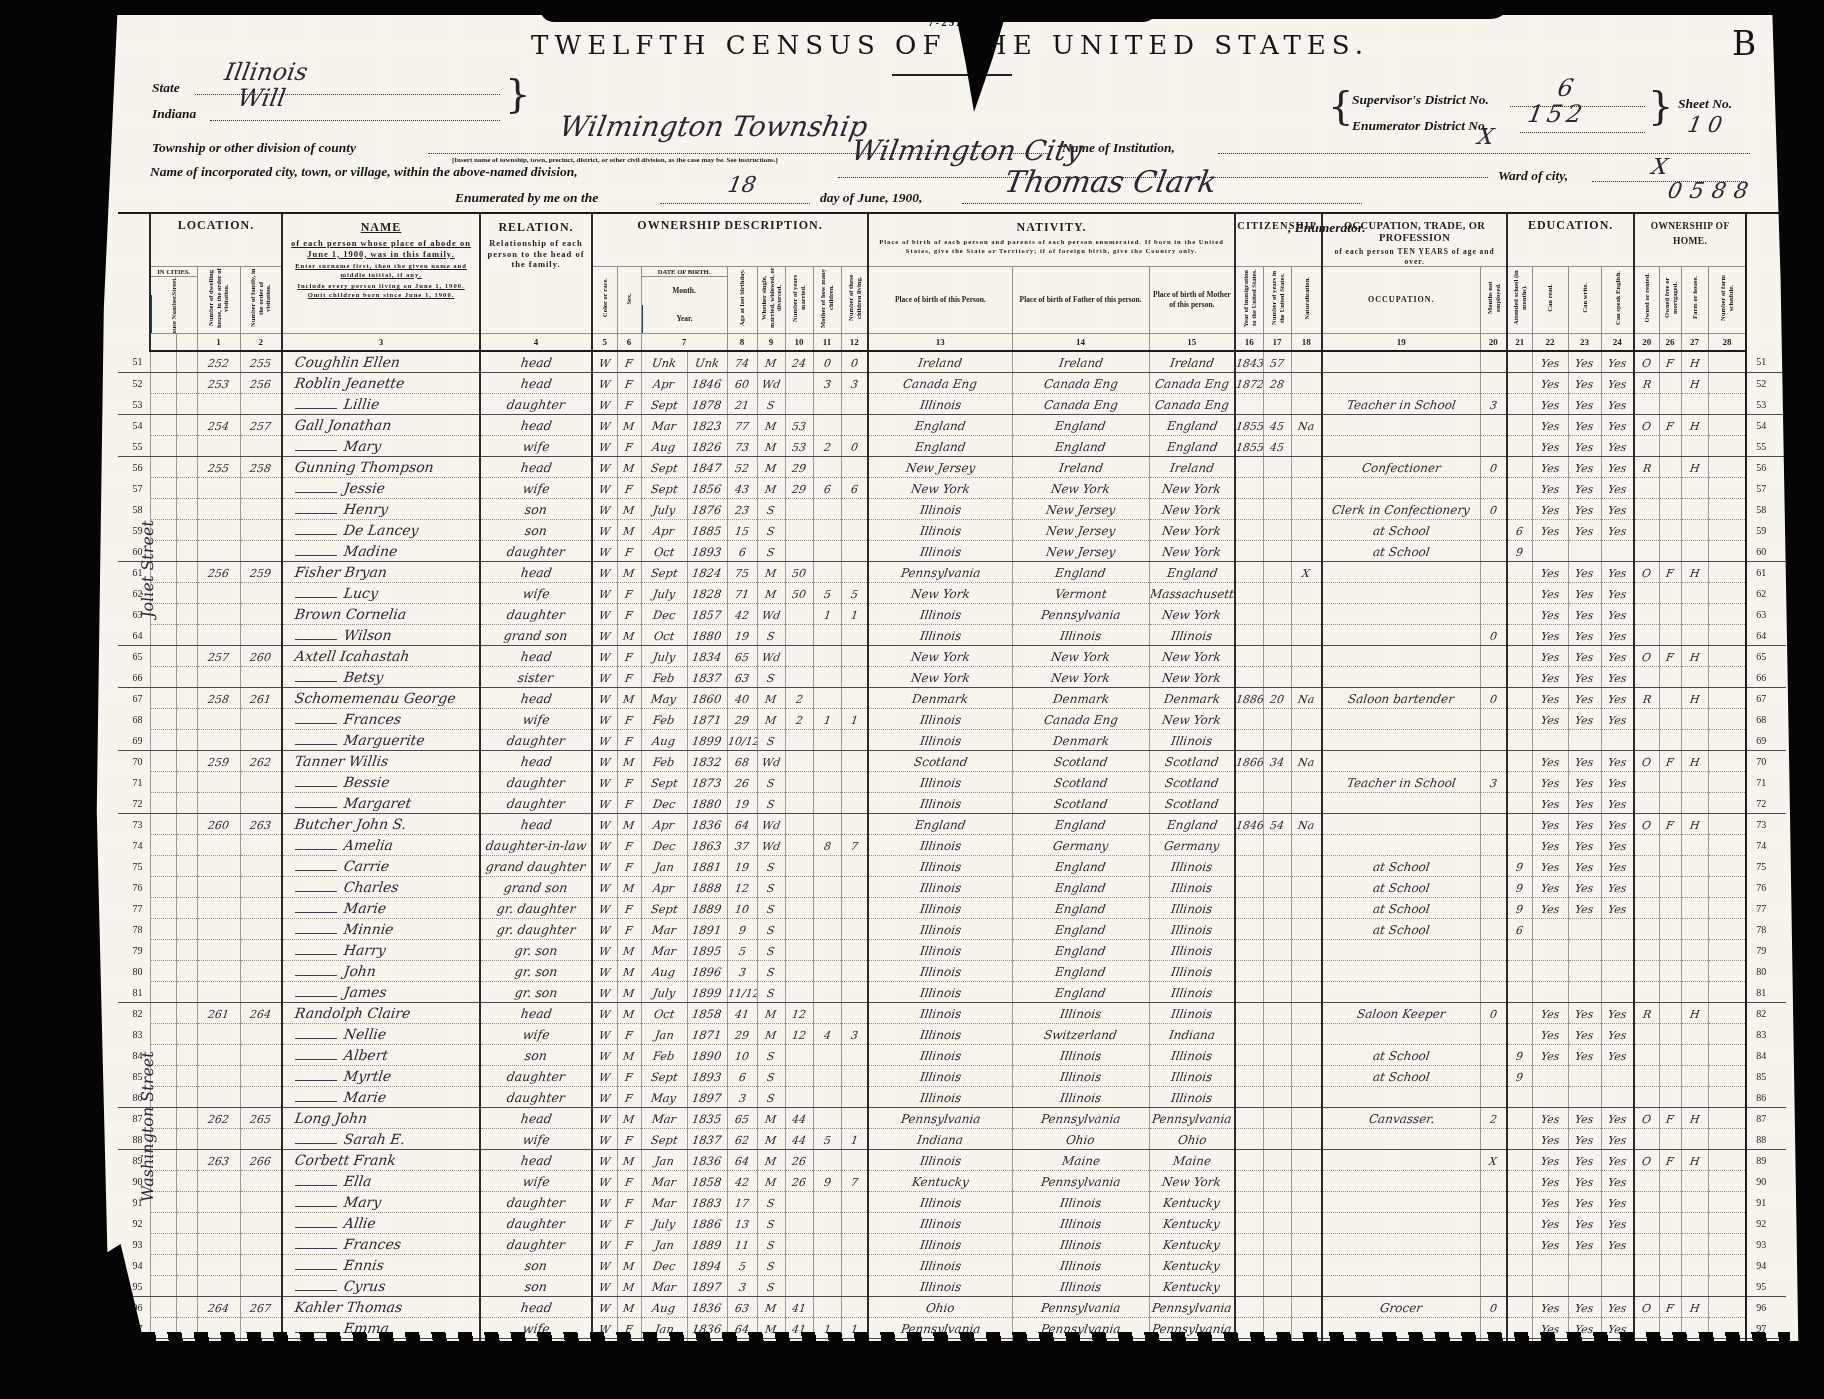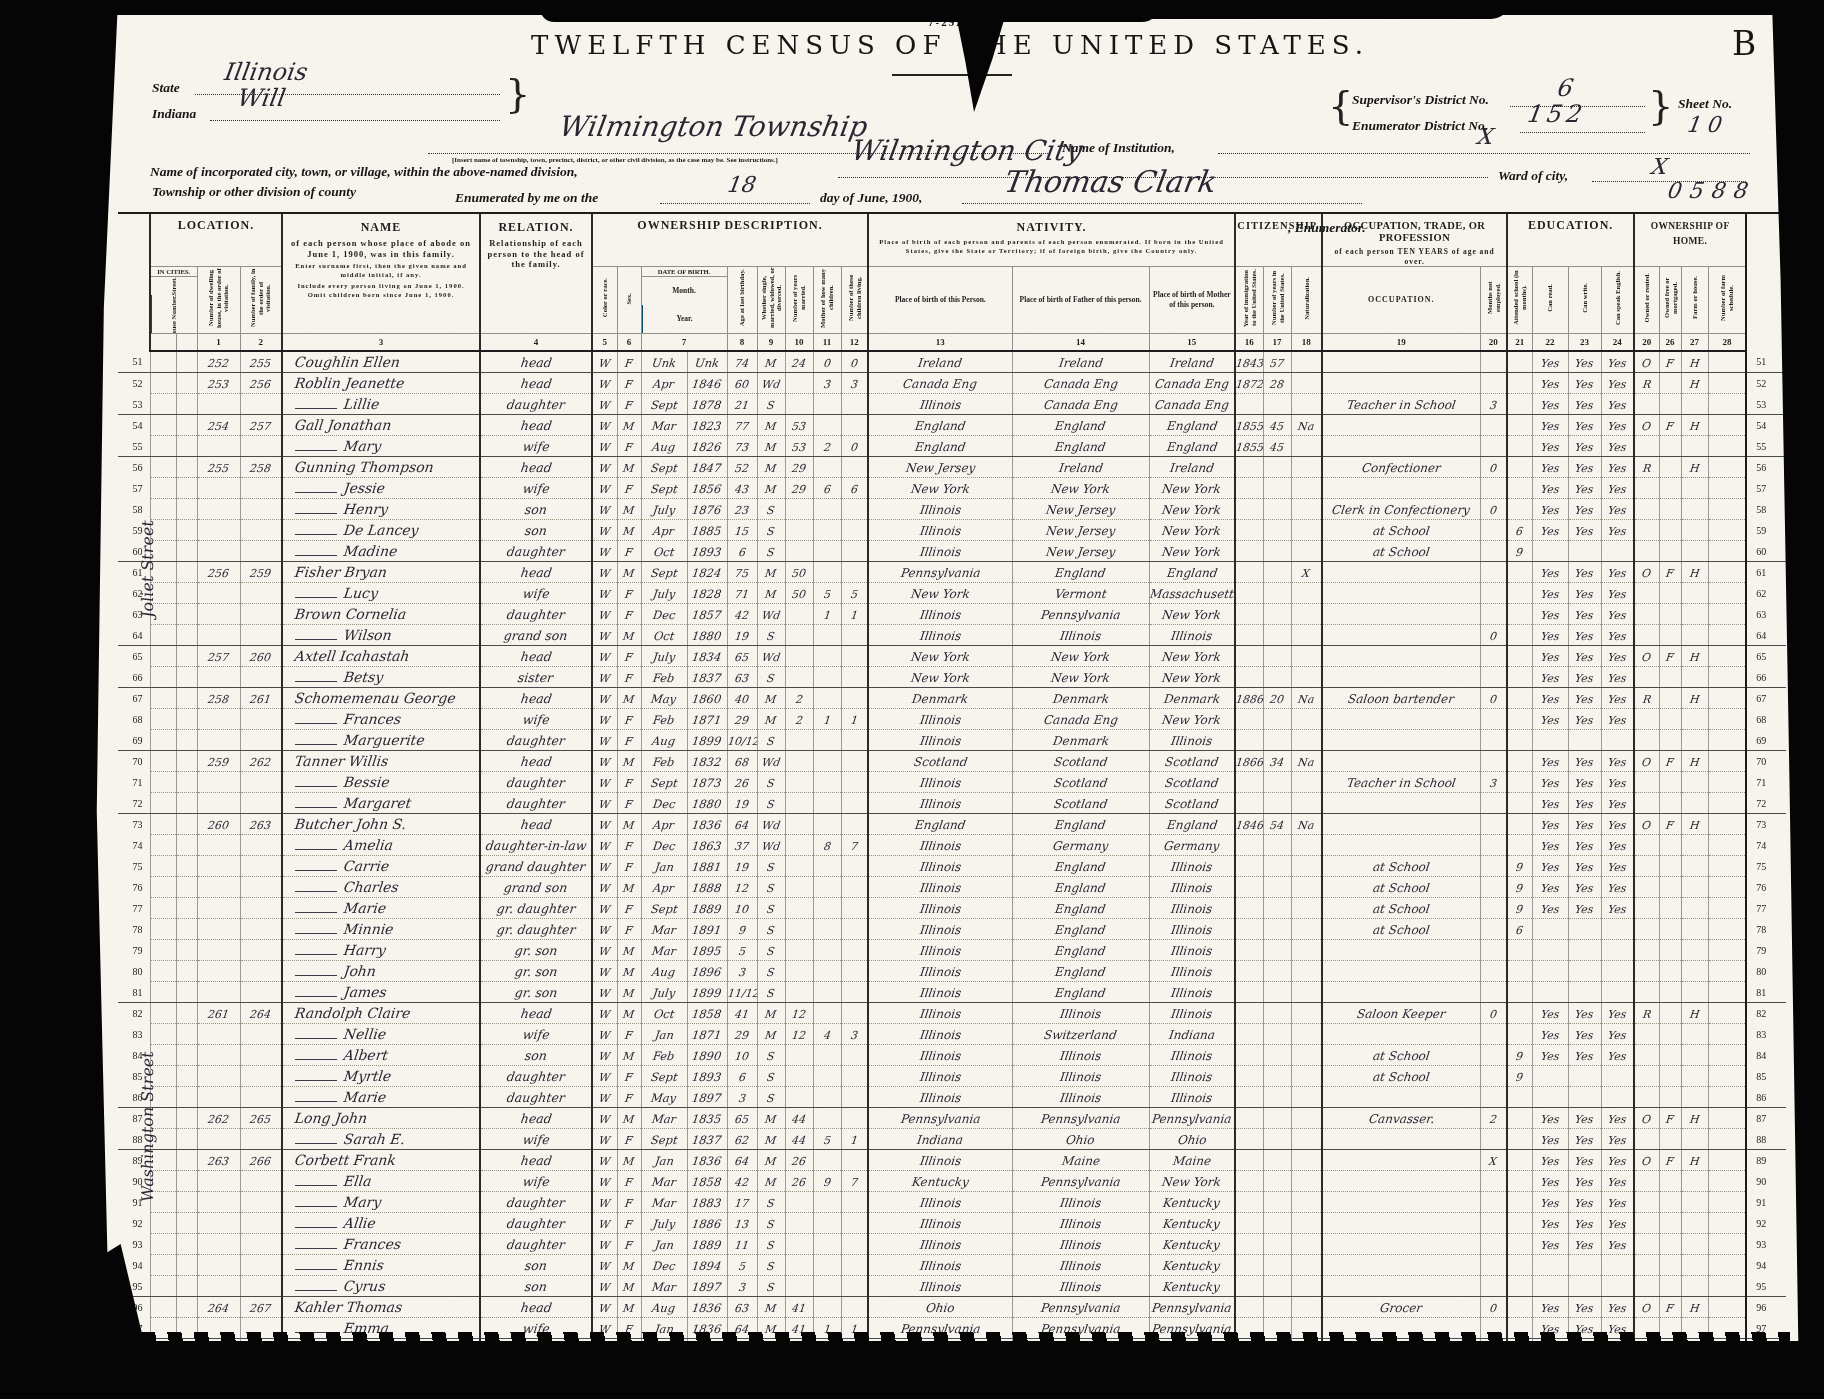--- a/index.html
+++ b/index.html
@@ -111,21 +111,21 @@
   <div class="dotline" style="left:1510px;top:105px;width:135px;"></div>
   <div class="hw2" style="left:1558px;top:74px;font-size:24px;">6</div>
   <div class="pr lbl" style="left:1352px;top:118px;">Enumerator District No.</div>
   <div class="dotline" style="left:1520px;top:131px;width:125px;"></div>
   <div class="hw2" style="left:1528px;top:100px;font-size:24px;letter-spacing:4px;">152</div>
   <div class="brace" style="left:1648px;top:82px;">}</div>
   <div class="pr lbl" style="left:1678px;top:96px;">Sheet No.</div>
   <div class="hw2" style="left:1688px;top:112px;font-size:22px;letter-spacing:6px;">10</div>
   <div class="hw2" style="left:1668px;top:178px;font-size:22px;letter-spacing:8px;">0588</div>
 
-  <div class="pr lbl" style="left:152px;top:140px;margin-top:44px;">Township or other division of county</div>
+  <div class="pr lbl" style="left:152px;top:140px;">Township or other division of county</div>
   <div class="dotline" style="left:428px;top:152px;width:620px;"></div>
   <div class="tiny-note" style="left:452px;top:156px;">[Insert name of township, town, precinct, district, or other civil division, as the case may be. See instructions.]</div>
   <div class="hw2" style="left:560px;top:110px;font-size:28px;">Wilmington Township</div>
   <div class="pr lbl" style="left:1062px;top:140px;">Name of Institution,</div>
   <div class="dotline" style="left:1218px;top:152px;width:532px;"></div>
   <div class="hw2" style="left:1478px;top:124px;font-size:22px;">X</div>
 
   <div class="pr lbl" style="left:150px;top:164px;">Name of incorporated city, town, or village, within the above-named division,</div>
   <div class="dotline" style="left:838px;top:176px;width:650px;"></div>
   <div class="hw2" style="left:852px;top:134px;font-size:28px;">Wilmington City</div>
@@ -177,21 +177,21 @@
         <col style="width:25px">
         <col style="width:22px">
       <col style="width:27px">
         <col style="width:38px">
         <col style="width:40px">
     </colgroup>
     <thead>
       <tr class="h1">
         <th class="gut" rowspan="3"></th>
         <th colspan="4" class="gb"><span>LOCATION.</span></th>
-        <th rowspan="2" class="gb" style="vertical-align:top;">
+        <th rowspan="2" class="gb" style="vertical-align:top;text-decoration:underline;">
           <div class="gt">NAME</div>
           <div class="nd1">of each person whose place of abode on June 1, 1900, was in this family.</div>
           <div class="nd2">Enter surname first, then the given name and middle initial, if any.</div>
           <div class="nd2">Include every person living on June 1, 1900. Omit children born since June 1, 1900.</div>
         </th>
         <th rowspan="2" class="gb" style="vertical-align:top;">
           <div class="gt">RELATION.</div>
           <div class="nd1">Relationship of each person to the head of the family.</div>
         </th>
         <th colspan="9" class="gb"><span>OWNERSHIP DESCRIPTION.</span></th>

